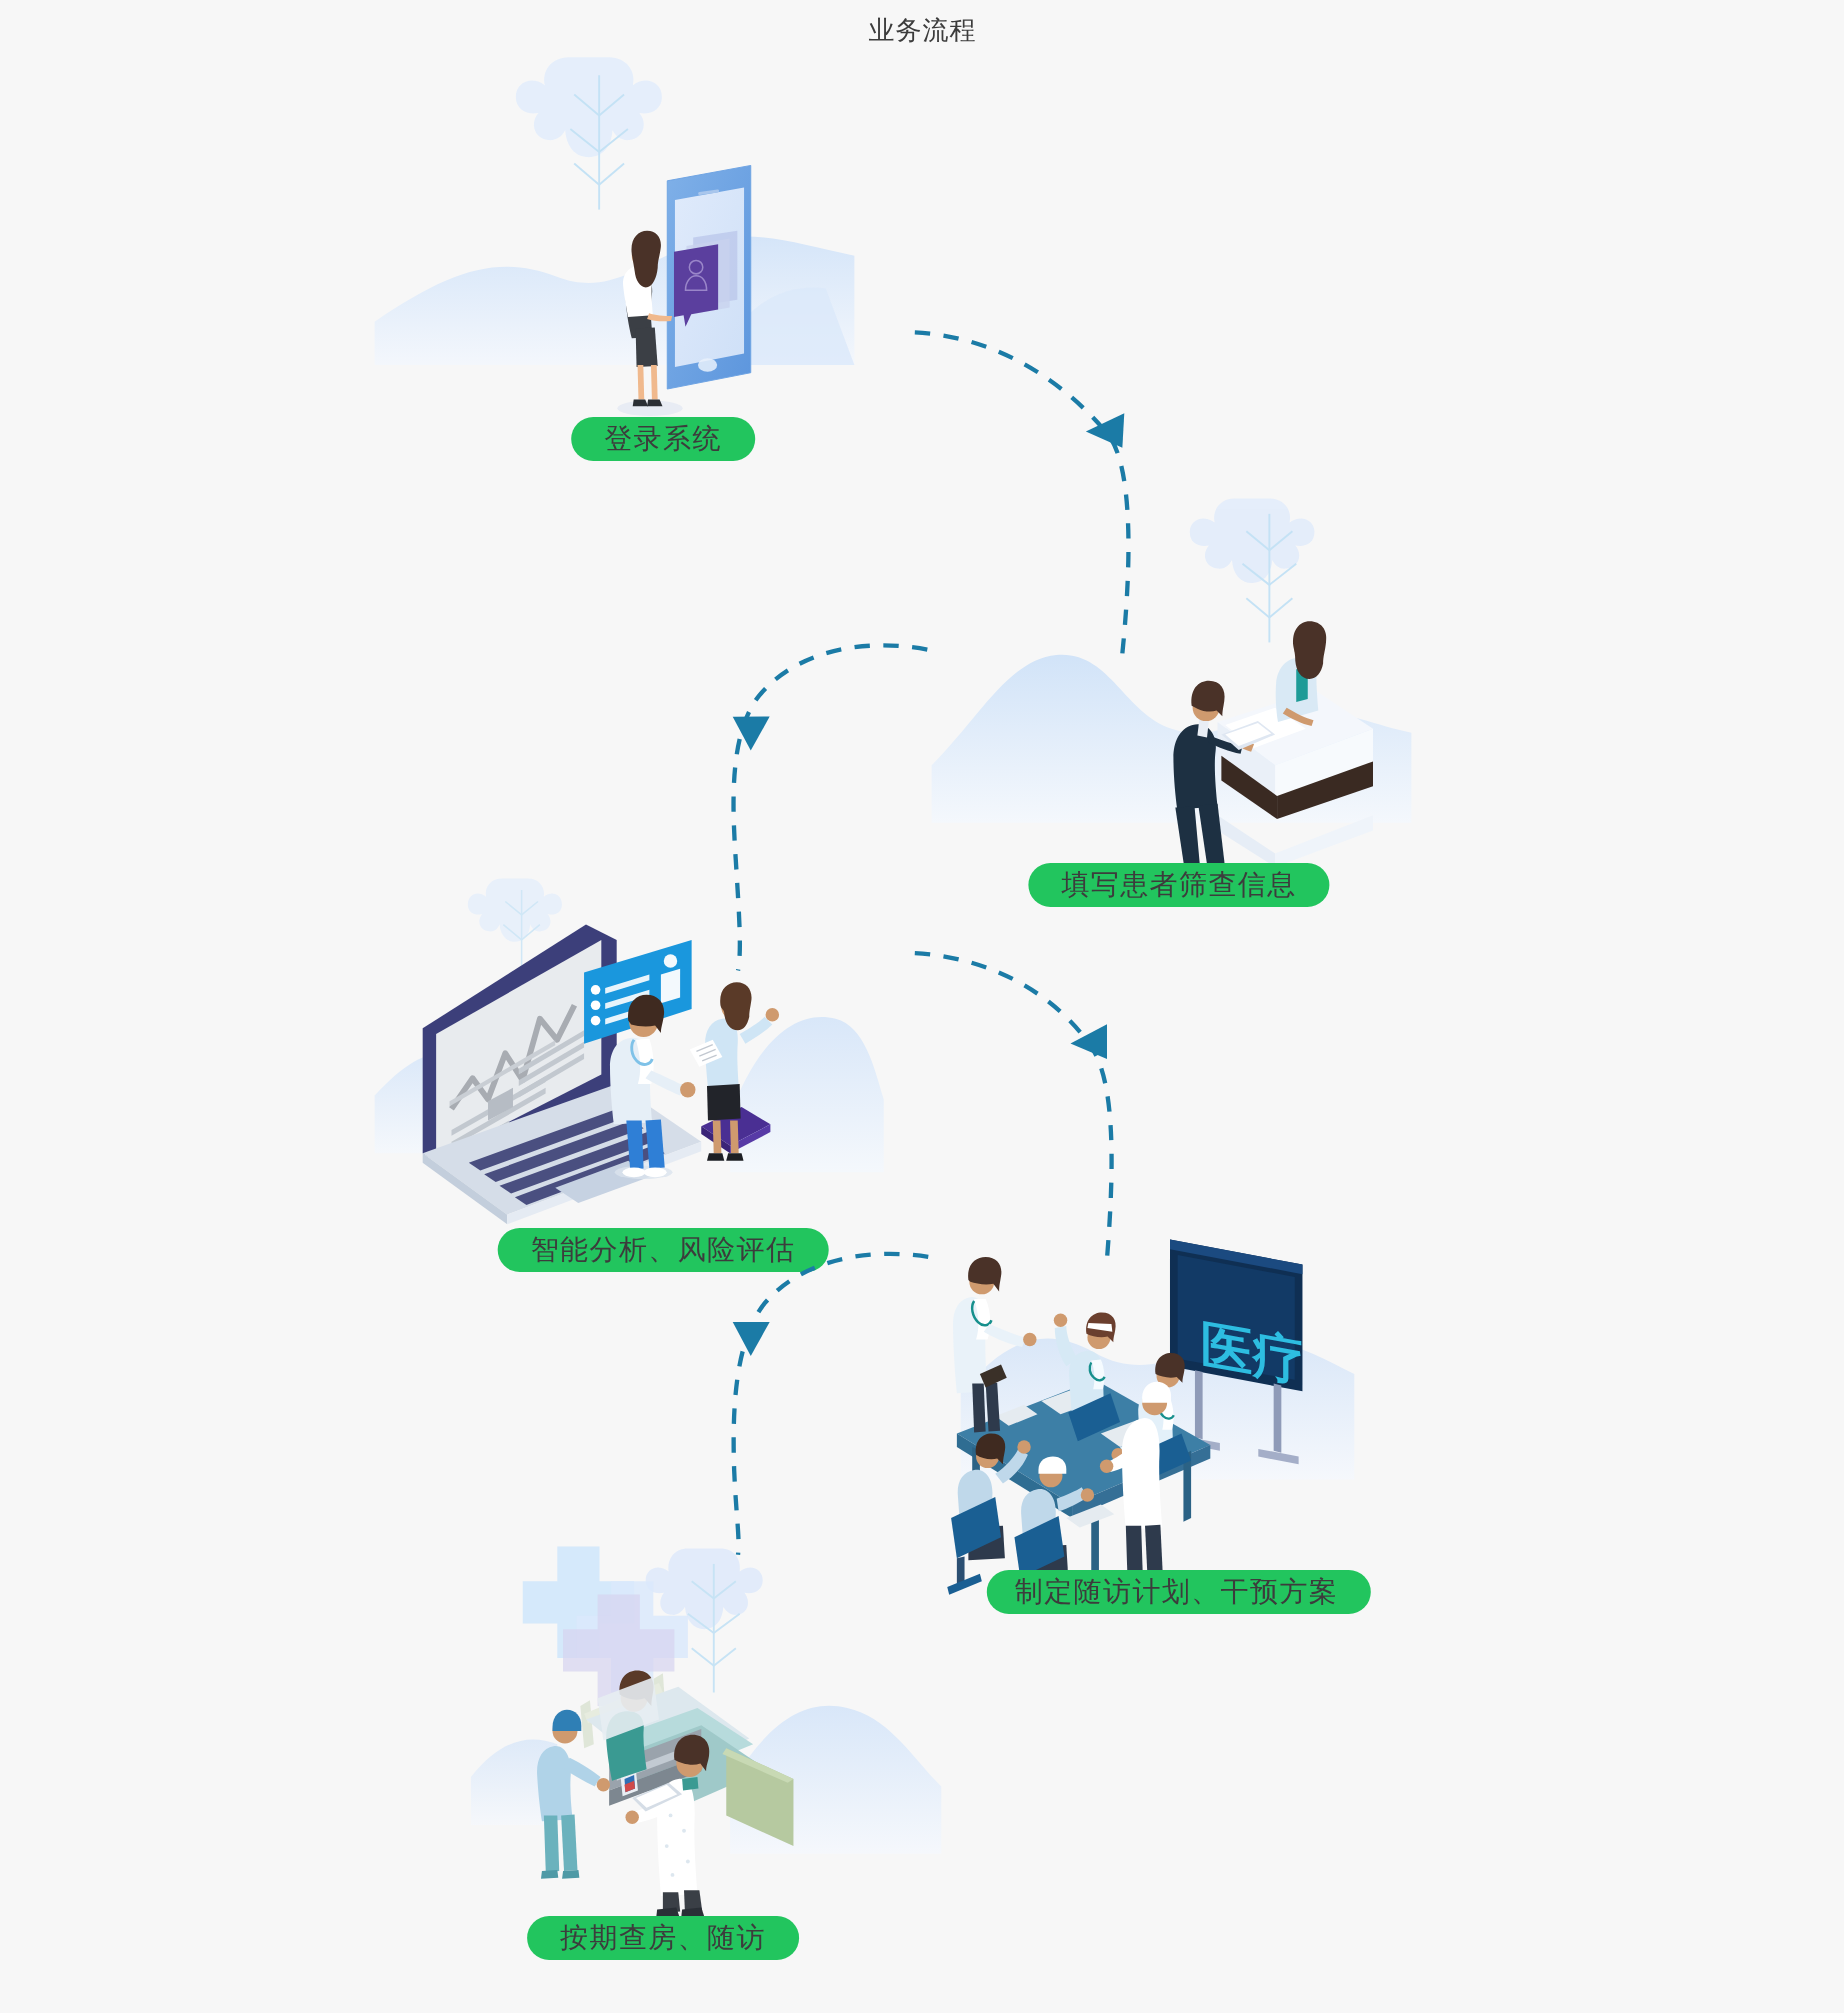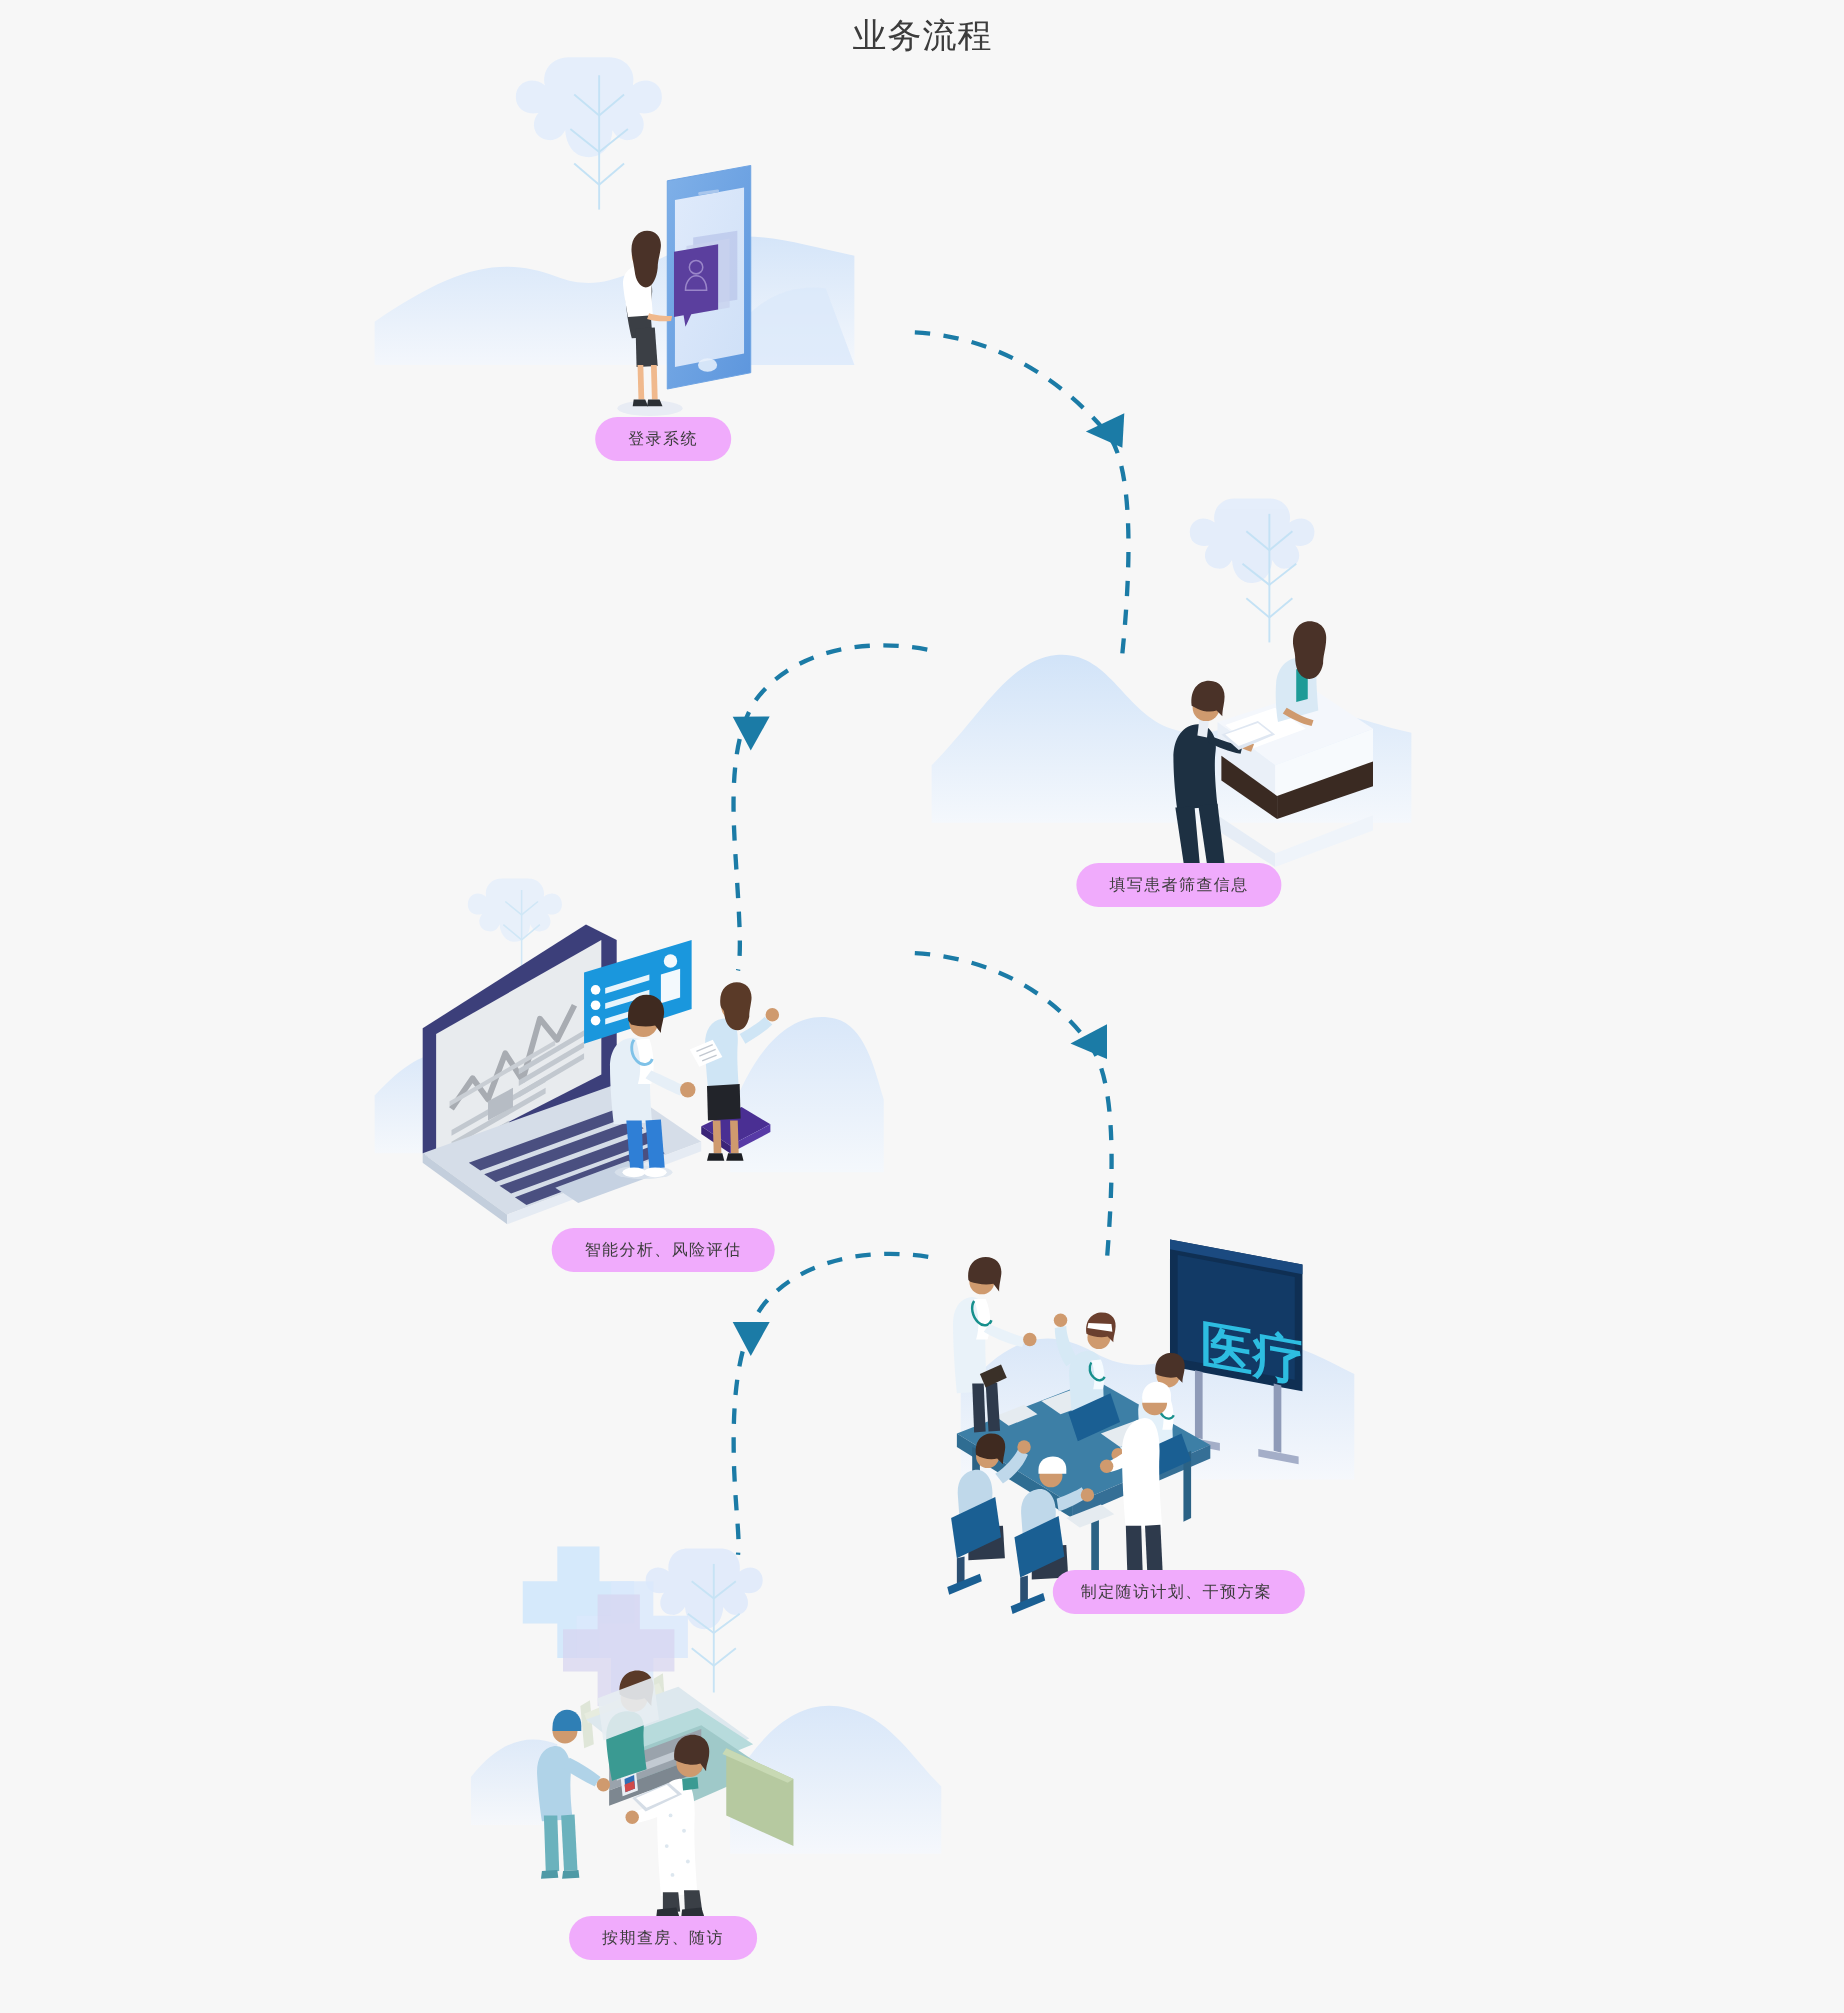--- a/index.html
+++ b/index.html
@@ -6,28 +6,28 @@
   html,body{margin:0;padding:0;}
   body{
     width:1845px;height:2014px;
     background:#f7f7f7;
     font-family:"Liberation Sans","DejaVu Sans",sans-serif;
     overflow:hidden;position:relative;
   }
   #stage{position:absolute;left:0;top:0;width:1845px;height:2014px;}
   #page-title{
     position:absolute;left:0;top:13.4px;width:1845px;text-align:center;
-    font-size:34px;color:#3c3c3c;letter-spacing:1px;font-weight:400;
+    font-size:26px;color:#3c3c3c;letter-spacing:1px;font-weight:400;
   }
   .step{position:absolute;}
   .illus{position:absolute;left:0;top:0;}
   .pill{
-    position:absolute;background:#f0abfc;border-radius:25px;
+    position:absolute;background:#22c55e;border-radius:25px;
     height:44px;line-height:44px;text-align:center;
-    font-size:16px;color:#3c3c3c;letter-spacing:1.4px;
+    font-size:28px;color:#3c3c3c;letter-spacing:1.4px;
     padding:0 33px;white-space:nowrap;
     transform:translateX(-50%);
   }
   .arrowlayer{position:absolute;left:0;top:0;width:1845px;height:2014px;pointer-events:none;}
   svg{display:block;overflow:visible;}
 </style>
 </head>
 <body>
 
 <div id="stage">

